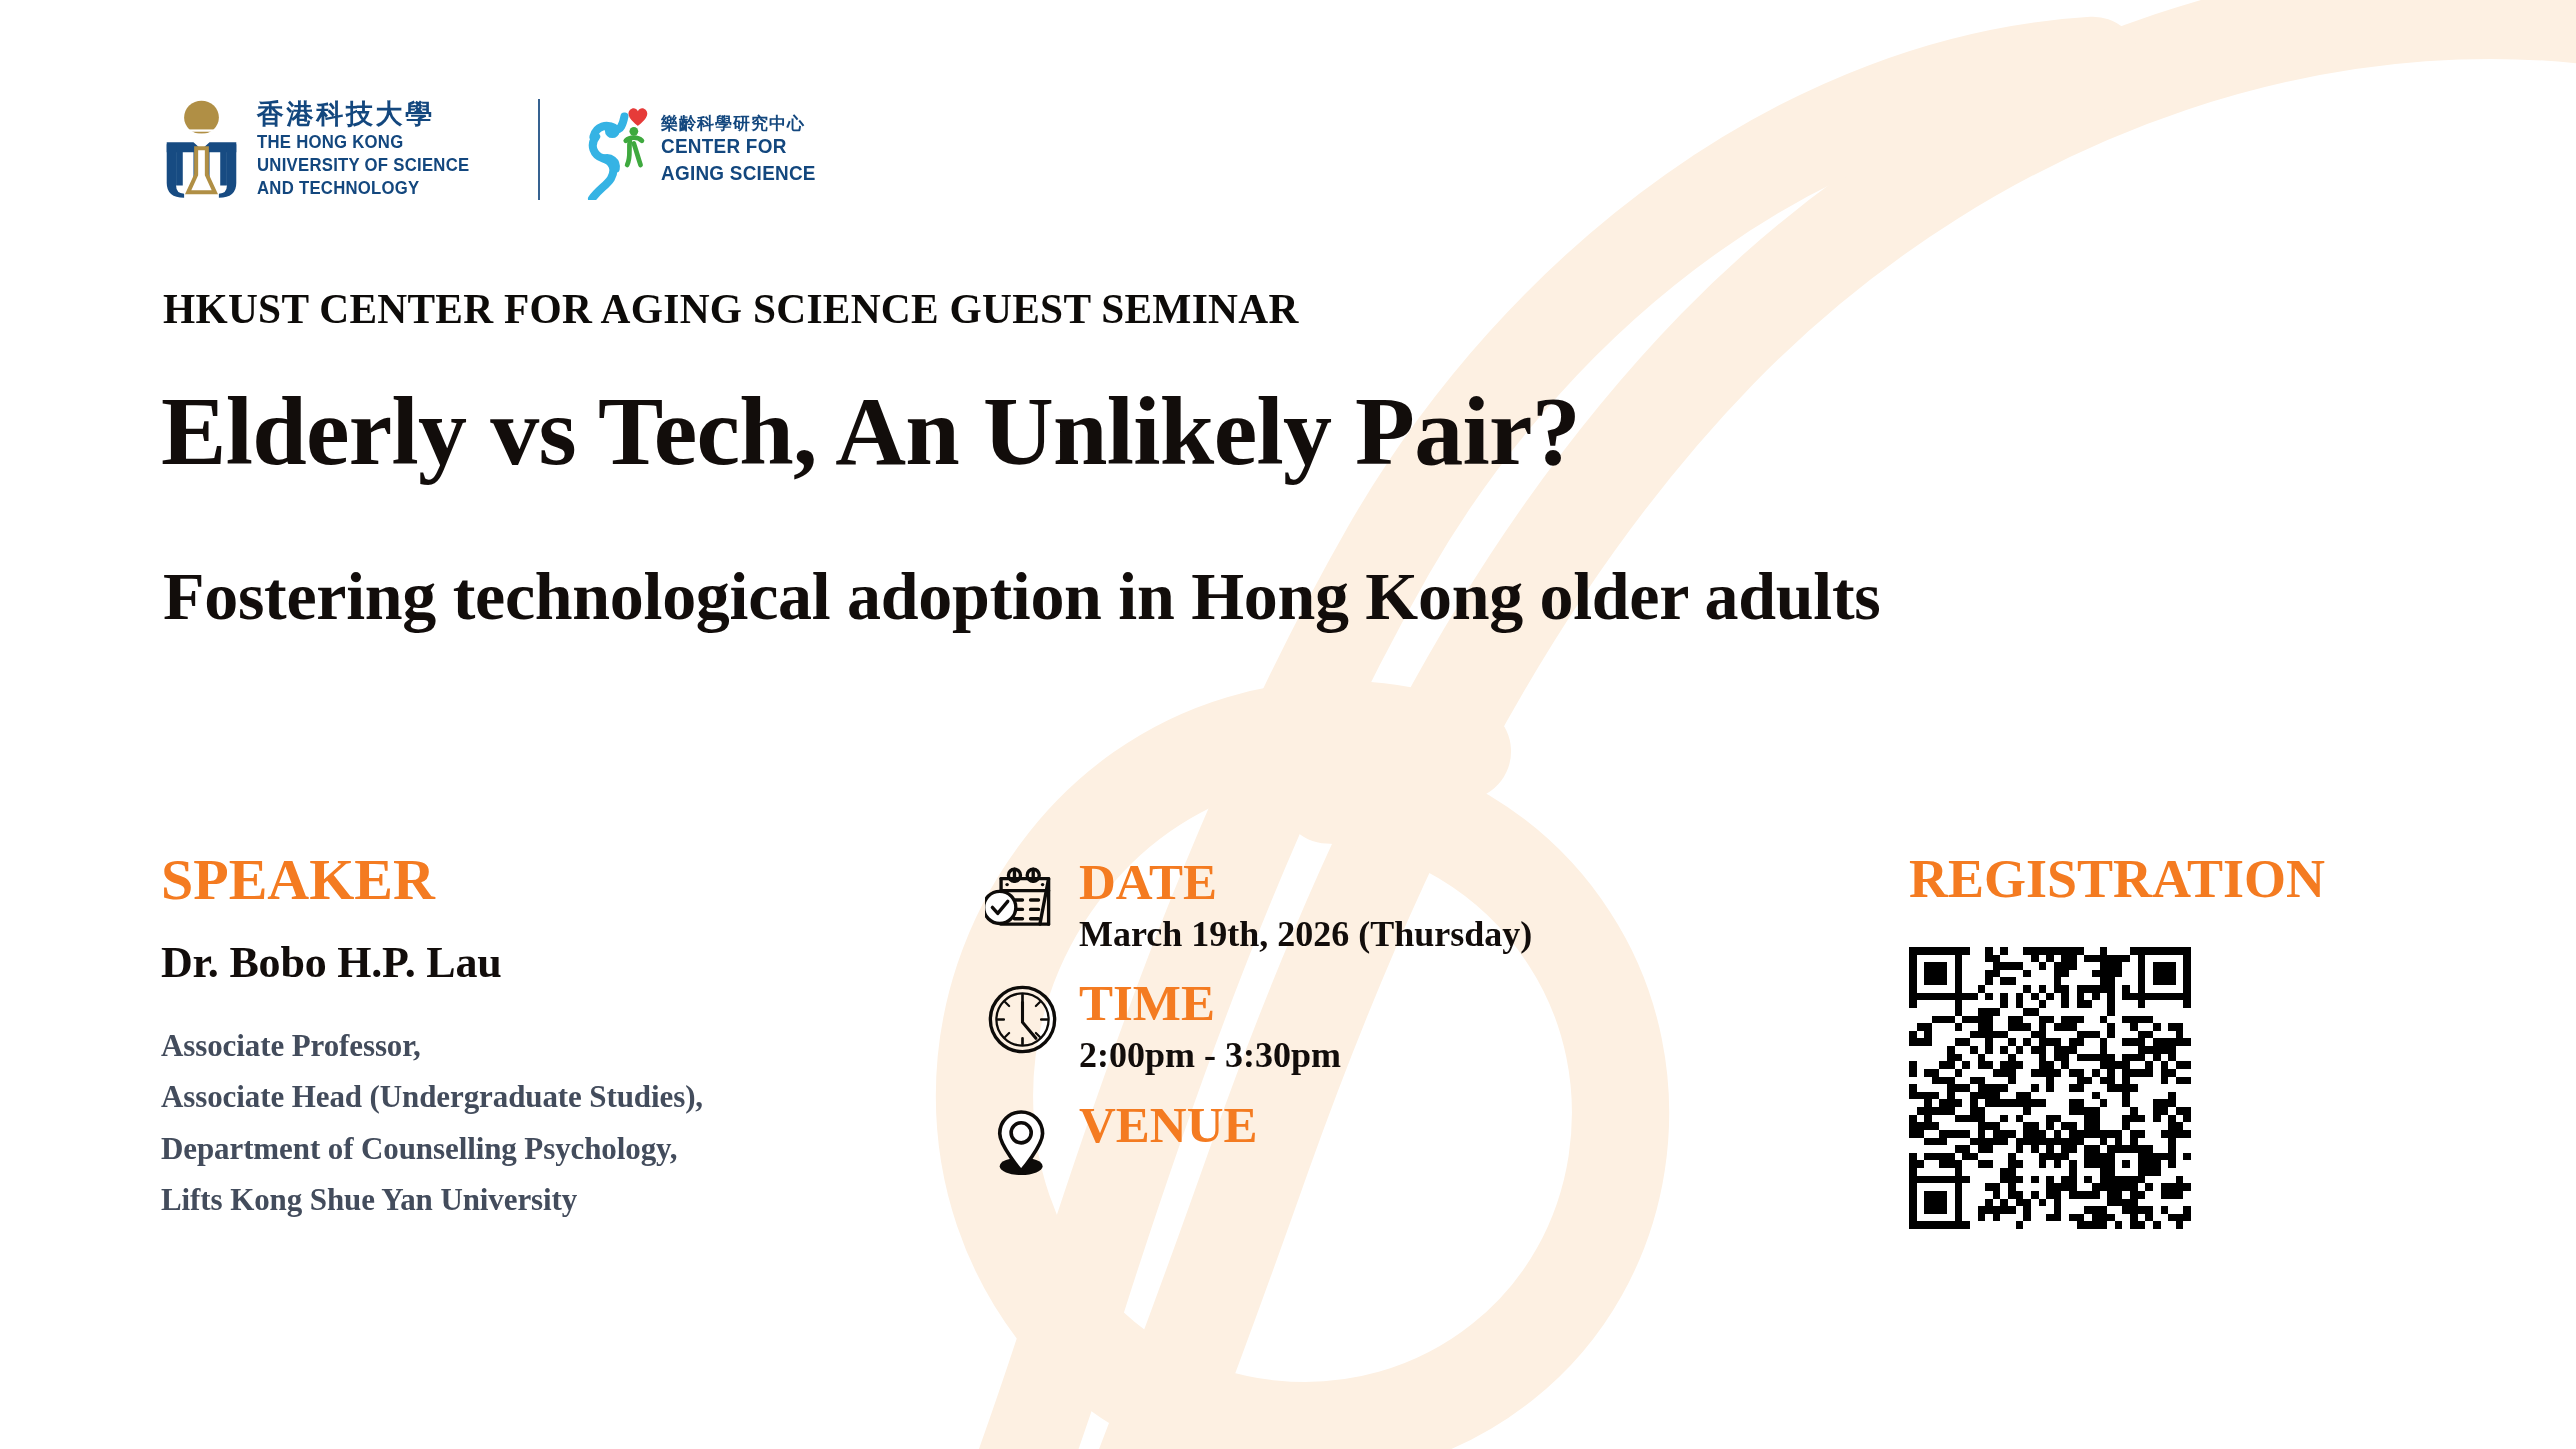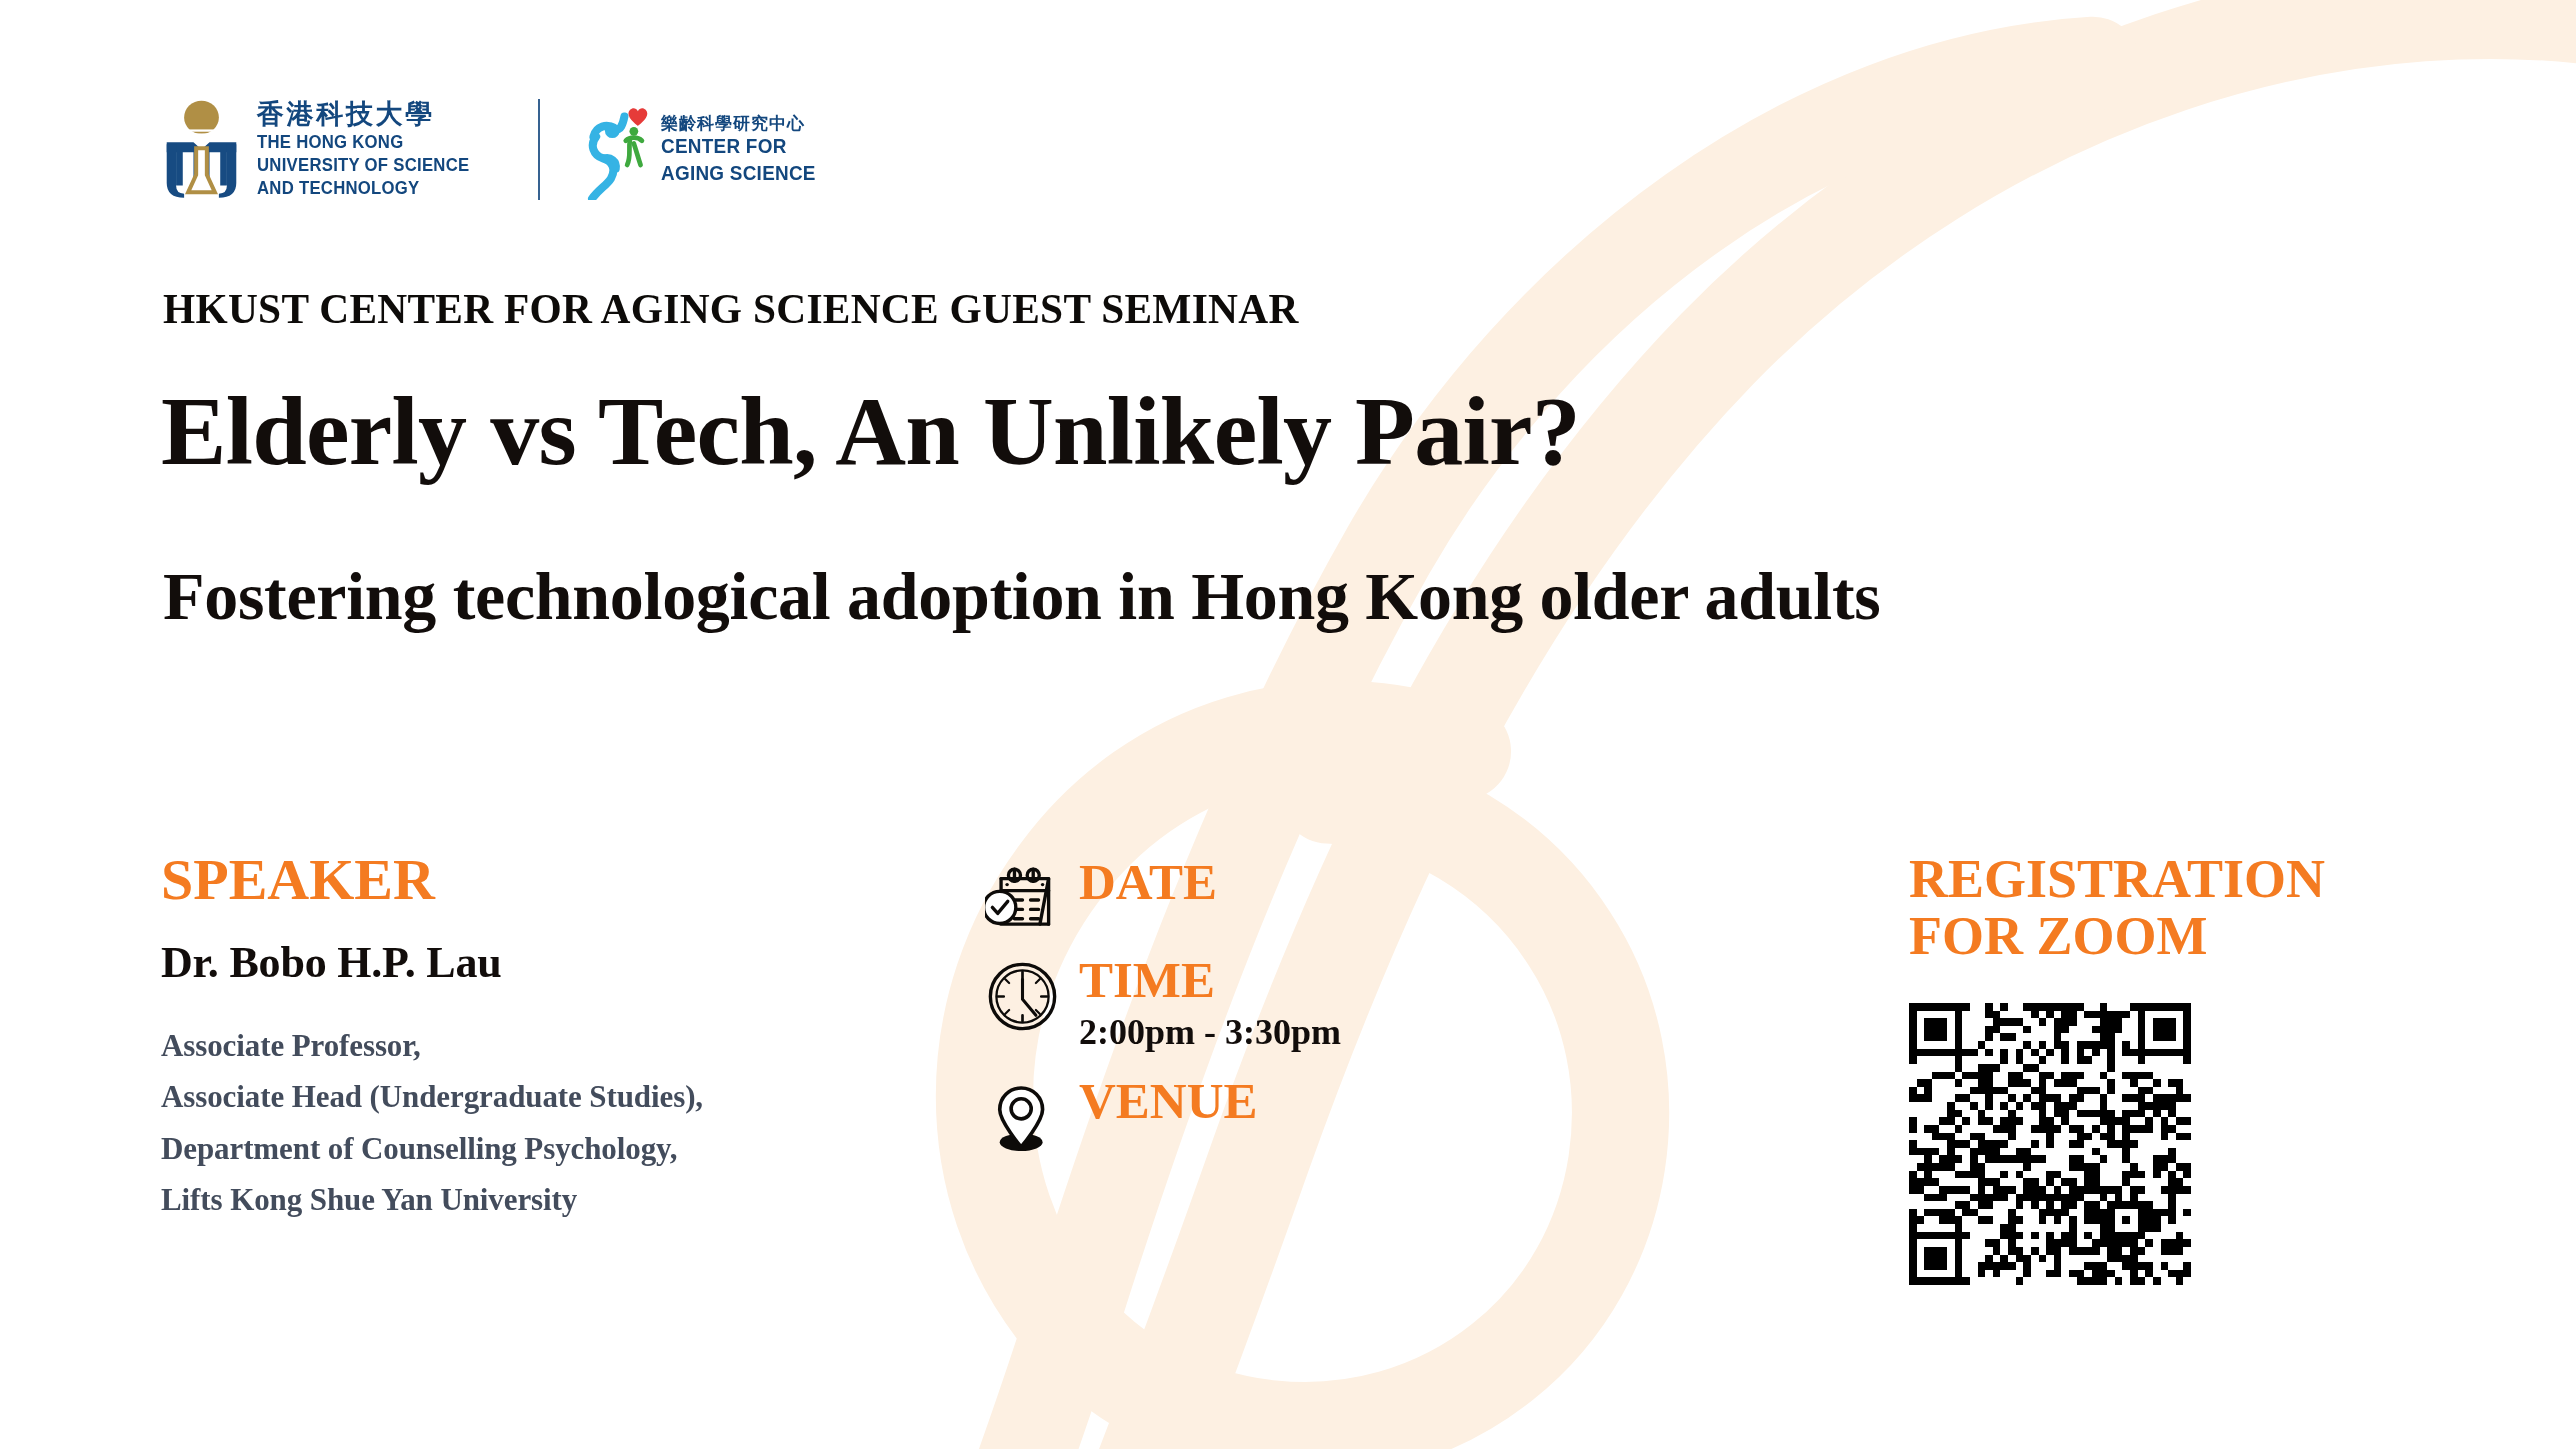--- a/index.html
+++ b/index.html
@@ -294,20 +294,21 @@
             <path d="M44 86 L56 86 M68 86 L80 86"></path>
             <circle cx="22" cy="69" r="24" fill="#ffffff"></circle>
             <path d="M11 69 L19 78 L34 60"></path>
           </g>
           <circle cx="33" cy="35" r="2.6" fill="#0d0b09"></circle>
           <circle cx="86" cy="35" r="2.6" fill="#0d0b09"></circle>
         </svg>
       </div>
       <div class="detail-body">
         <div class="detail-label">DATE</div>
+        <div class="detail-value">March 19th, 2026 (Thursday)</div>
       </div>
     </div>
 
     <div class="detail-block">
       <div class="detail-icon">
         <svg width="75" height="75" viewBox="0 0 112 112">
           <g fill="none" stroke="#0d0b09" stroke-linecap="round">
             <circle cx="56" cy="56" r="48" stroke-width="5"></circle>
             <circle cx="56" cy="56" r="39" stroke-width="3.4"></circle>
             <path d="M56 19 L56 28 M56 84 L56 93 M19 56 L28 56 M84 56 L93 56" stroke-width="4"></path>
@@ -331,21 +332,20 @@
         </svg>
       </div>
       <div class="detail-body">
         <div class="detail-label">VENUE</div>
       </div>
     </div>
   </div>
 
   <div class="col-registration">
     <div class="reg-title">REGISTRATION</div>
-    <div class="reg-title">FOR ZOOM</div>
     <div class="qr-wrap">
       <svg id="qr-svg" width="282" height="282" viewBox="0 0 37 37" shape-rendering="crispEdges">
         <rect width="37" height="37" fill="#ffffff"></rect>
         <g id="qr-modules" fill="#000000">
             <rect x="0" y="0" width="1" height="1"></rect>
             <rect x="1" y="0" width="1" height="1"></rect>
             <rect x="2" y="0" width="1" height="1"></rect>
             <rect x="3" y="0" width="1" height="1"></rect>
             <rect x="4" y="0" width="1" height="1"></rect>
             <rect x="5" y="0" width="1" height="1"></rect>

